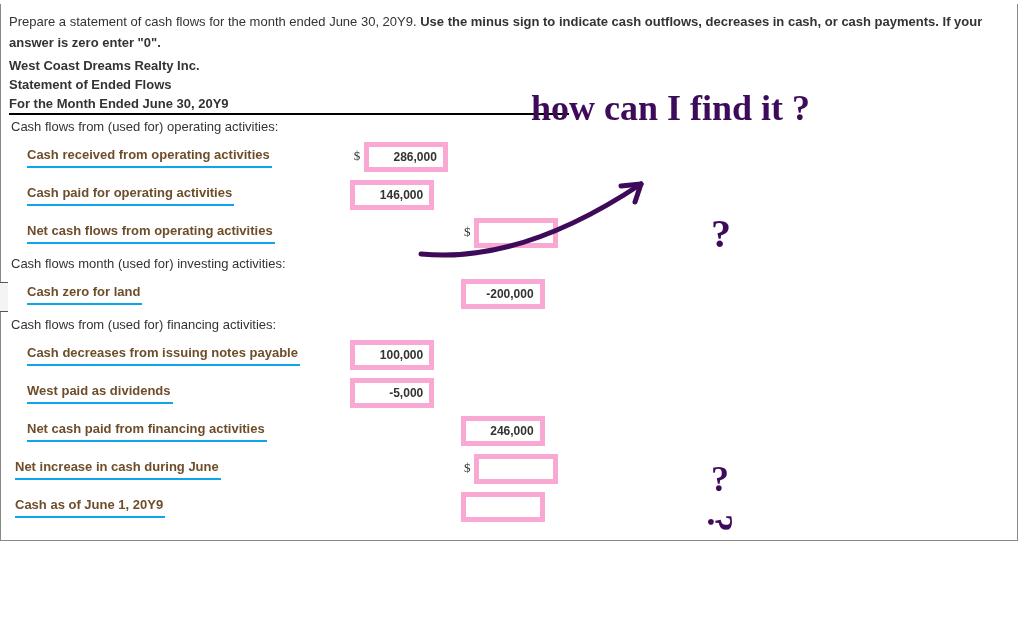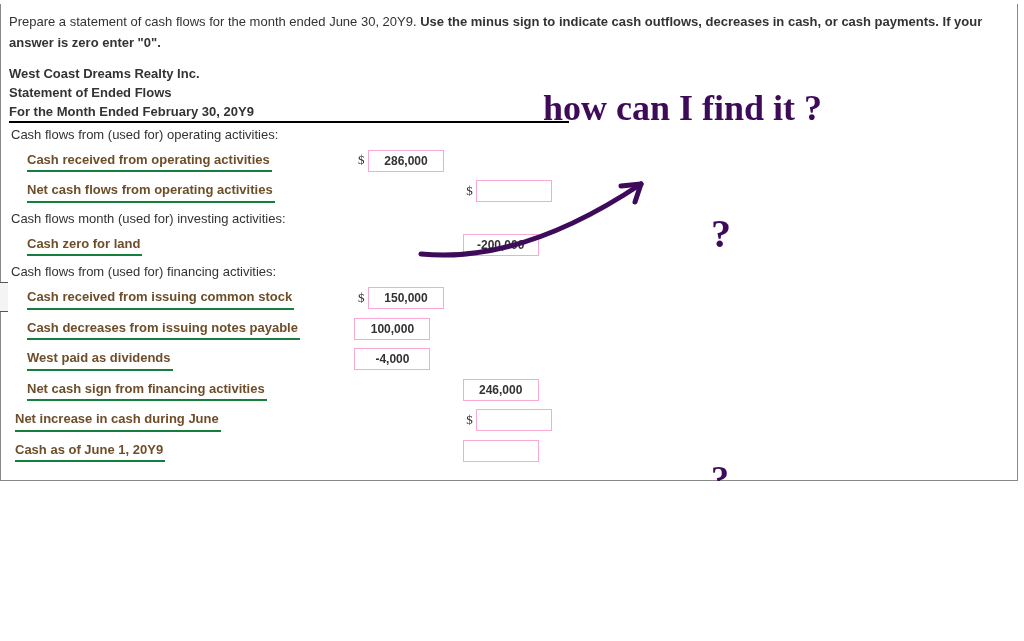--- a/index.html
+++ b/index.html
@@ -11,76 +11,76 @@
     width: 1024px;
     position: relative;
   }
   .frame {
     border: 1px solid #888;
     border-top: none;
     margin: 4px 6px 0 0;
     padding: 8px 8px 14px 8px;
     position: relative;
   }
-  .instructions { margin-bottom: 10px; line-height: 1.6; }
+  .instructions { margin-bottom: 2px; line-height: 1.6; }
   .instructions b { font-weight: bold; }
   .stmt-wrap { position: relative; }
   .stmt {
     width: 560px;
     border-collapse: collapse;
   }
   .stmt-head td {
     text-align: left;
     font-weight: bold;
     padding: 2px 0;
   }
   .rule-bottom td { border-bottom: 2px solid #000; }
   .section-label { padding: 7px 4px 4px 4px; }
   .link-line {
     display: inline-block;
     color: #6e4e2a;
     font-weight: bold;
-    border-bottom: 2px solid #15803d;
+    border-bottom: 2px solid #0ea5e9;
     padding: 0 2px 1px 0;
     margin-left: 16px;
     line-height: 1.5;
     cursor: pointer;
   }
   .final .link-line { margin-left: 4px; text-align: right; }
   .dollar {
     display: inline-block;
     width: 10px;
     text-align: right;
     color: #333;
     font-family: Georgia, serif;
   }
   .val-box {
     display: inline-block;
-    border: 1px solid #f9a8d4;
+    border: 5px solid #f9a8d4;
     background: #fff;
     height: 20px;
     line-height: 20px;
-    text-align: center;
+    text-align: right;
     font-weight: bold;
     font-size: 12px;
     vertical-align: middle;
     min-width: 62px;
     padding: 0 6px;
   }
   .col1 { width: 440px; margin-top: 8px; }
   .col2 { width: 110px; text-align: left; white-space: nowrap; }
   .col3 { width: 110px; text-align: left; white-space: nowrap; }
   .row td { padding: 4px 2px; }
   .hand {
     position: absolute;
     font-family: "Comic Sans MS", "Segoe Script", cursive;
     color: #3e0a5a;
     font-weight: bold;
   }
-  .hand.title { top: 86px; left: 542px; font-size: 36px; line-height: 1; }
+  .hand.title { top: 86px; left: 530px; font-size: 36px; line-height: 1; }
   .hand.q1 { top: 206px; left: 710px; font-size: 40px; }
   .hand.q2 { top: 454px; left: 710px; font-size: 36px; }
   .hand.q3 { top: 498px; left: 710px; font-size: 36px; transform: rotate(90deg); }
   .hand.q4 { top: 542px; left: 710px; font-size: 36px; transform: rotate(90deg); }
   
   .arrow-svg { position: absolute; top: 160px; left: 400px; pointer-events: none; }
   .tab-edge {
     position: absolute;
     left: -8px; top: 278px;
     width: 14px; height: 28px;
@@ -104,29 +104,34 @@
   <div class="stmt-wrap">
     <table class="stmt">
       <tbody>
           <tr class="stmt-head">
             <td colspan="3">West Coast Dreams Realty Inc.</td>
           </tr>
       <tr class="stmt-head">
             <td colspan="3">Statement of Ended Flows</td>
           </tr>
       <tr class="stmt-head rule-bottom">
-            <td colspan="3">For the Month Ended February 30, 20Y9</td>
+            <td colspan="3">For the Month Ended June 30, 20Y9</td>
           </tr>
 
       <tr class="row">
             <td class="col1 section-label" colspan="3">Cash flows from (used for) operating activities:</td>
           </tr>
       <tr class="row">
         <td class="col1"><span class="link-line">Cash received from operating activities</span></td>
         <td class="col2"><span class="dollar">$</span> <span class="val-box">286,000</span></td>
+        <td class="col3"></td>
+      </tr>
+      <tr class="row">
+        <td class="col1"><span class="link-line">Cash paid for operating activities</span></td>
+        <td class="col2"><span class="val-box">146,000</span></td>
         <td class="col3"></td>
       </tr>
       <tr class="row">
         <td class="col1"><span class="link-line">Net cash flows from operating activities</span></td>
         <td class="col2"></td>
         <td class="col3"><span class="dollar">$</span> <span class="val-box"></span></td>
       </tr>
 
       <tr class="row">
             <td class="col1 section-label" colspan="3">Cash flows month (used for) investing activities:</td>
@@ -134,36 +139,31 @@
       <tr class="row">
         <td class="col1"><span class="link-line">Cash zero for land</span></td>
         <td class="col2"></td>
         <td class="col3"><span class="val-box">-200,000</span></td>
       </tr>
 
       <tr class="row">
             <td class="col1 section-label" colspan="3">Cash flows from (used for) financing activities:</td>
           </tr>
       <tr class="row">
-        <td class="col1"><span class="link-line">Cash received from issuing common stock</span></td>
-        <td class="col2"><span class="dollar">$</span> <span class="val-box">150,000</span></td>
-        <td class="col3"></td>
-      </tr>
-      <tr class="row">
         <td class="col1"><span class="link-line">Cash decreases from issuing notes payable</span></td>
         <td class="col2"><span class="val-box">100,000</span></td>
         <td class="col3"></td>
       </tr>
       <tr class="row">
         <td class="col1"><span class="link-line">West paid as dividends</span></td>
-        <td class="col2"><span class="val-box">-4,000</span></td>
+        <td class="col2"><span class="val-box">-5,000</span></td>
         <td class="col3"></td>
       </tr>
       <tr class="row">
-        <td class="col1"><span class="link-line">Net cash sign from financing activities</span></td>
+        <td class="col1"><span class="link-line">Net cash paid from financing activities</span></td>
         <td class="col2"></td>
         <td class="col3"><span class="val-box">246,000</span></td>
       </tr>
 
       <tr class="row final">
         <td class="col1"><span class="link-line">Net increase in cash during June</span></td>
         <td class="col2"></td>
         <td class="col3"><span class="dollar">$</span> <span class="val-box"></span></td>
       </tr>
       <tr class="row final">

